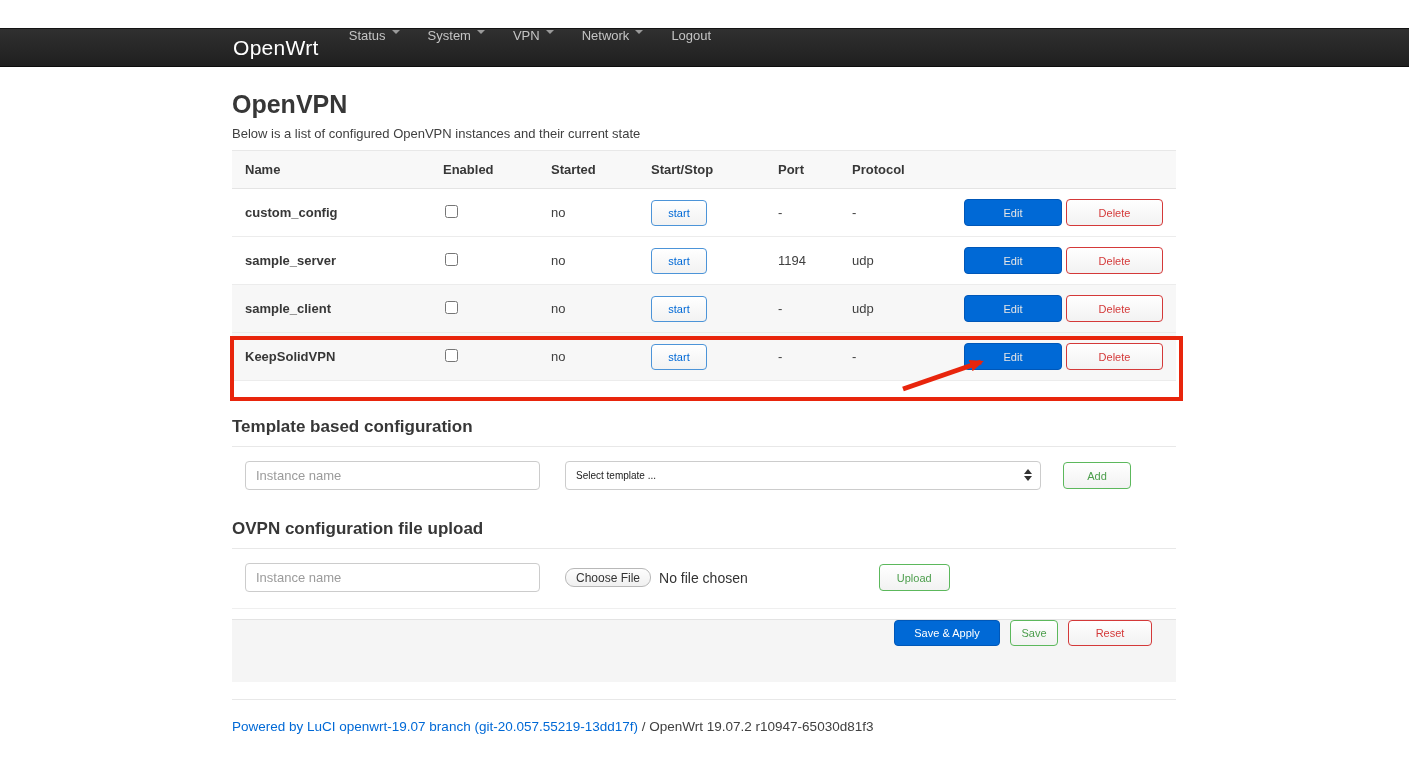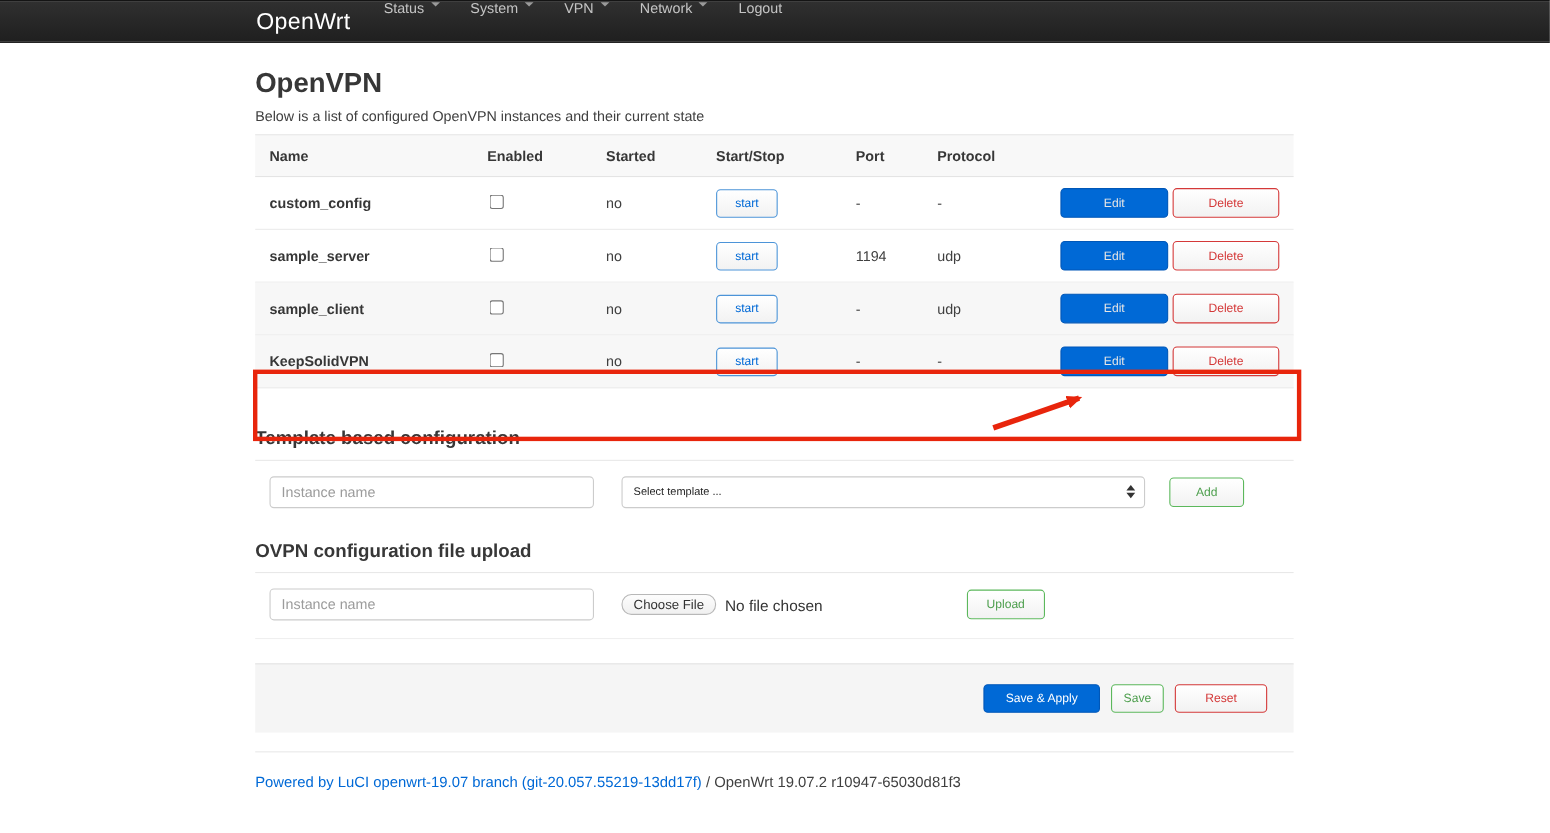--- a/index.html
+++ b/index.html
@@ -9,20 +9,21 @@
     background:#fff; color:#404040; position:relative; overflow:hidden;
     font-size:13px;
   }
 
   
   .navbar {
     height:39px; display:flex; align-items:center;
     background:linear-gradient(#303030,#1f1f1f);
     border-top:1px solid #141414; border-bottom:1px solid #0c0c0c;
     padding-left:233px;
+    margin-top:28px;
   }
   .brand { color:#fff; font-size:21px; letter-spacing:.3px; margin-right:16px; cursor:pointer; }
   .nav-item {
     color:#c4c4c4; font-size:13px; padding:0 14px; height:39px;
     display:flex; align-items:flex-start; gap:6px; cursor:pointer; text-decoration:none;
   }
   .caret-down {
     width:0; height:0; border-left:4px solid transparent; border-right:4px solid transparent;
     border-top:4px solid #9a9a9a; display:inline-block; margin-top:2px;
   }
@@ -102,22 +103,22 @@
     background:linear-gradient(#fdfdfd,#f0f0f0); font-size:12px; color:#333;
     display:inline-flex; align-items:center; cursor:pointer; font-family:inherit;
   }
   .no-file { margin-left:8px; font-size:14px; color:#333; }
   .upload-spacer { margin-left:131px; }
 
   .section-end { border-bottom:1px solid #efefef; margin-top:16px; }
 
   
   .action-bar {
-    margin-top:22px; height:63px; background:#f5f5f5; border-top:1px solid #e3e3e3;
-    display:flex; align-items:center; justify-content:flex-end; gap:10px; padding-right:24px;
+    margin-top:10px; height:63px; background:#f5f5f5; border-top:1px solid #e3e3e3;
+    display:flex; align-items:flex-start; justify-content:flex-end; gap:10px; padding-right:24px;
   }
   .footer-rule { margin-top:17px; border-bottom:1px solid #e8e8e8; }
   .footer-text { margin-top:19px; font-size:13.5px; color:#404040; }
   .footer-text a { color:#0069d6; text-decoration:none; cursor:pointer; }
 
   
   .anno-box {
     position:absolute; left:230px; top:336px; width:953px; height:65px;
     border:4px solid #e8250c; pointer-events:none; z-index:5;
   }

